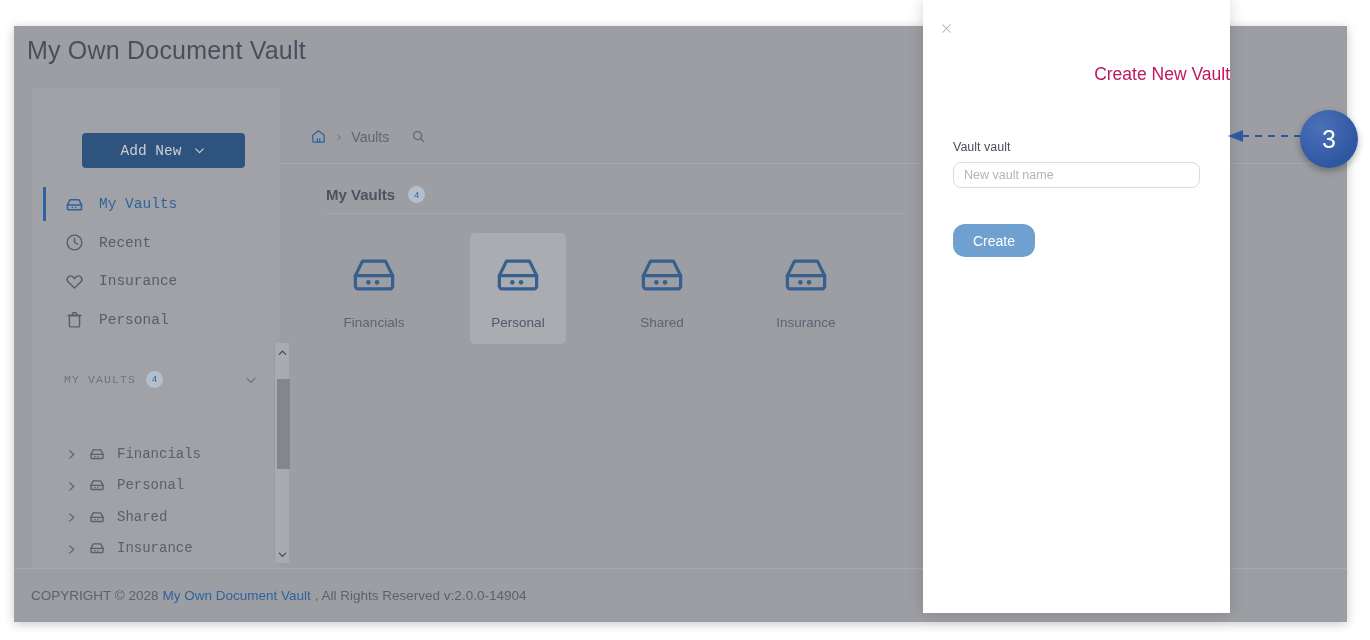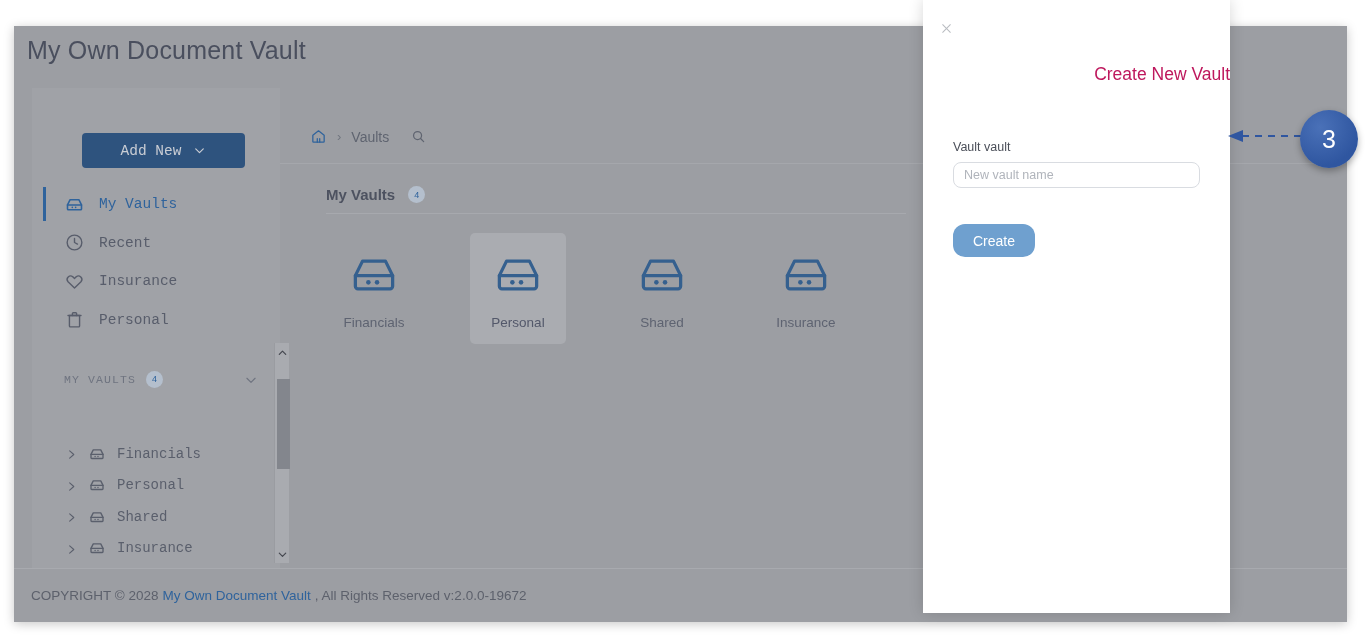--- a/index.html
+++ b/index.html
@@ -405,21 +405,21 @@
             </svg>
           </span>
           <span class="vault-name">Insurance</span>
         </div>
       </div>
     </div>
 
     <div id="footer">
       <span>COPYRIGHT © 2028</span>
       <span class="brand">My Own Document Vault</span>
-      <span>, All Rights Reserved v:2.0.0-19672</span>
+      <span>, All Rights Reserved v:2.0.0-14904</span>
     </div>
   </div>
 
   <div id="modal">
     <div id="modal-close">
       <svg width="13" height="13" viewBox="0 0 24 24" fill="none" stroke="#b9bcc1" stroke-width="2" stroke-linecap="round">
           <line x1="5" y1="5" x2="19" y2="19"></line>
           <line x1="19" y1="5" x2="5" y2="19"></line>
         </svg>
     </div>

